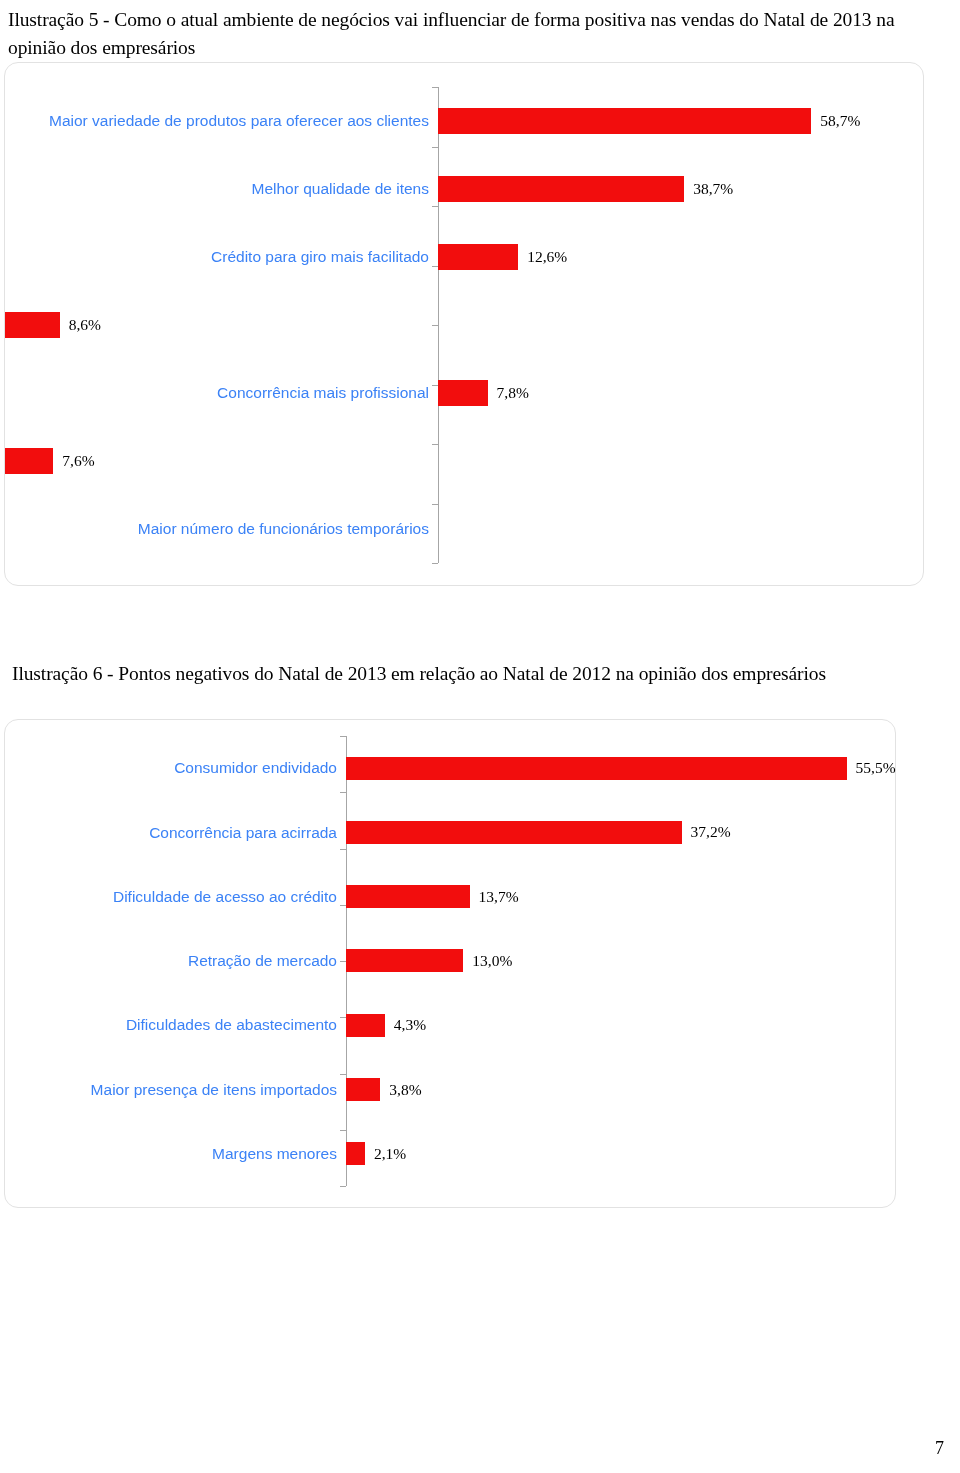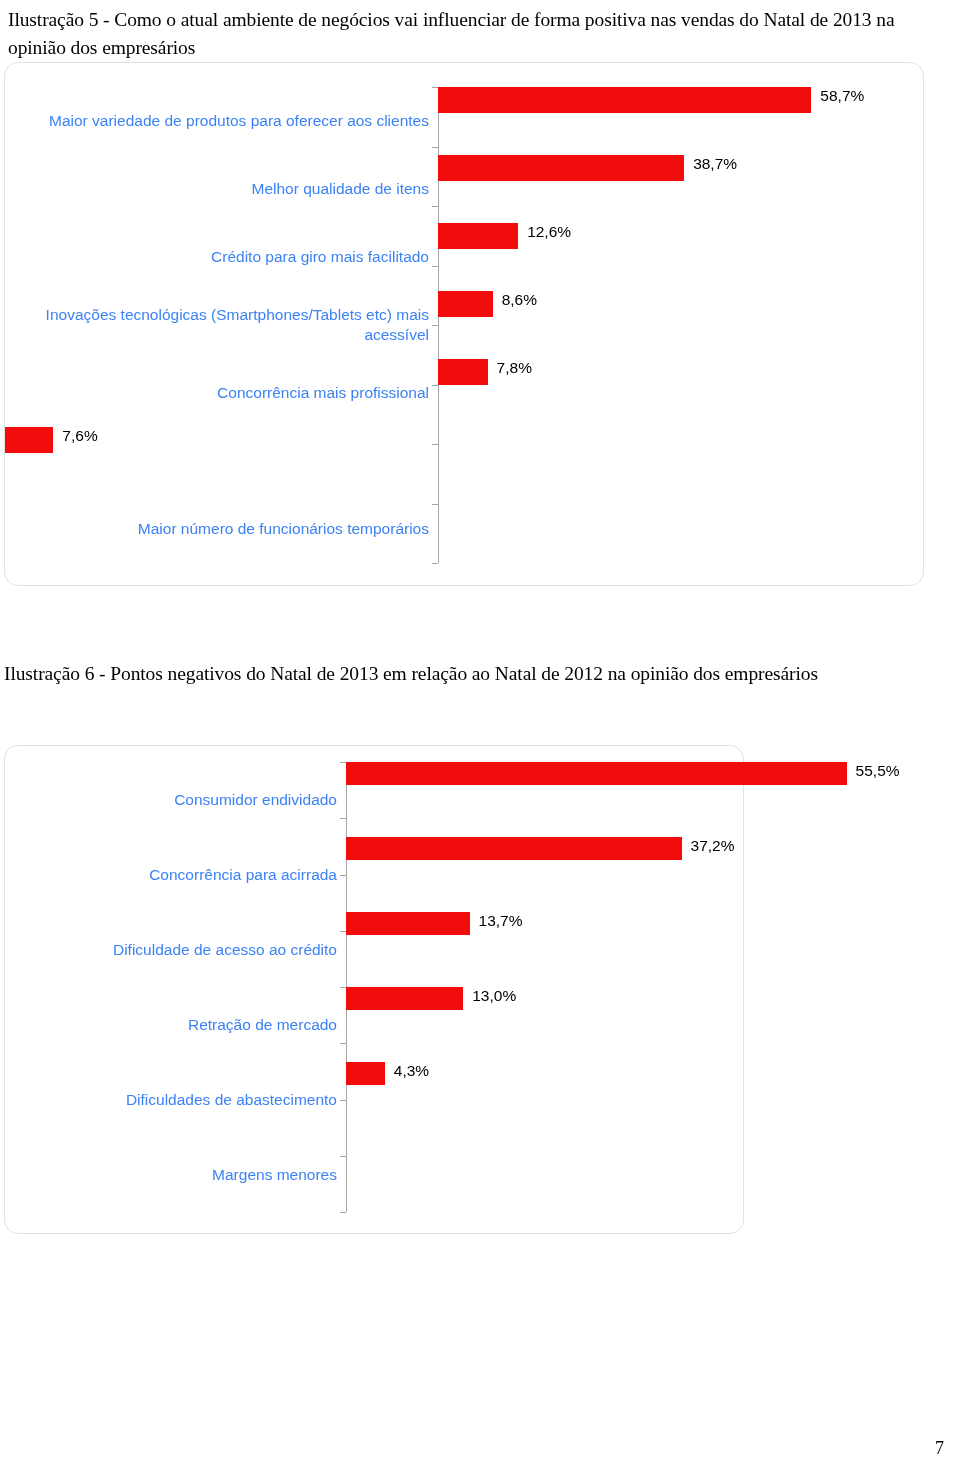--- a/index.html
+++ b/index.html
@@ -28,21 +28,21 @@
 
   #caption-5 {
     position: absolute;
     left: 8px;
     top: 6px;
     width: 944px;
   }
 
   #caption-6 {
     position: absolute;
-    left: 4px;
+    left: 12px;
     top: 660px;
     width: 944px;
   }
 
   
   .chart-frame {
     position: absolute;
     border: 1px solid #e2e2e2;
     border-radius: 14px;
     background: #ffffff;
@@ -50,22 +50,22 @@
 
   #chart-1-frame {
     left: 4px;
     top: 62px;
     width: 920px;
     height: 524px;
   }
 
   #chart-2-frame {
     left: 4px;
-    top: 745px;
-    width: 740px;
+    top: 719px;
+    width: 892px;
     height: 489px;
   }
 
   
   .plot {
     position: absolute;
     left: 0;
     top: 0;
     right: 0;
     bottom: 0;
@@ -107,22 +107,24 @@
     flex: 0 0 auto;
   }
 
   #chart-1-rows .cat-label { width: 433px; }
   #chart-2-rows .cat-label { width: 341px; }
 
   
   .bar-wrap {
     flex: 1 1 auto;
     display: flex;
+    align-items: center;
     position: relative;
     height: 100%;
+    font-family: Liberation Serif, serif;
   }
 
   .bar {
     background: #F20D0D;
     height: 26px;
     flex: 0 0 auto;
   }
 
   #chart-2-rows .bar { height: 23px; }
 
@@ -210,21 +212,20 @@
 
       <div class="row">
         <div class="cat-label">Crédito para giro mais facilitado</div>
         <div class="bar-wrap">
           <div class="bar" style="width: 80.136px;"></div>
           <div class="value">12,6%</div>
         </div>
       </div>
 
       <div class="row">
-        <div class="cat-label">Inovações tecnológicas (Smartphones/Tablets etc) mais acessível</div>
         <div class="bar-wrap">
           <div class="bar" style="width: 54.696px;"></div>
           <div class="value">8,6%</div>
         </div>
       </div>
 
       <div class="row">
         <div class="cat-label">Concorrência mais profissional</div>
         <div class="bar-wrap">
           <div class="bar" style="width: 49.608px;"></div>
@@ -301,22 +302,33 @@
       </div>
 
       <div class="row">
         <div class="cat-label">Dificuldades de abastecimento</div>
         <div class="bar-wrap">
           <div class="bar" style="width: 38.786px;"></div>
           <div class="value">4,3%</div>
         </div>
       </div>
 
+      <div class="row">
+        <div class="cat-label">Maior presença de itens importados</div>
+        <div class="bar-wrap">
+          <div class="bar" style="width: 34.276px;"></div>
+          <div class="value">3,8%</div>
+        </div>
+      </div>
 
       <div class="row">
         <div class="cat-label">Margens menores</div>
+        <div class="bar-wrap">
+          <div class="bar" style="width: 18.942px;"></div>
+          <div class="value">2,1%</div>
+        </div>
       </div>
 
     </div>
   </div>
 </div>
 
 <div id="page-number">7</div>
 
 </body></html>

